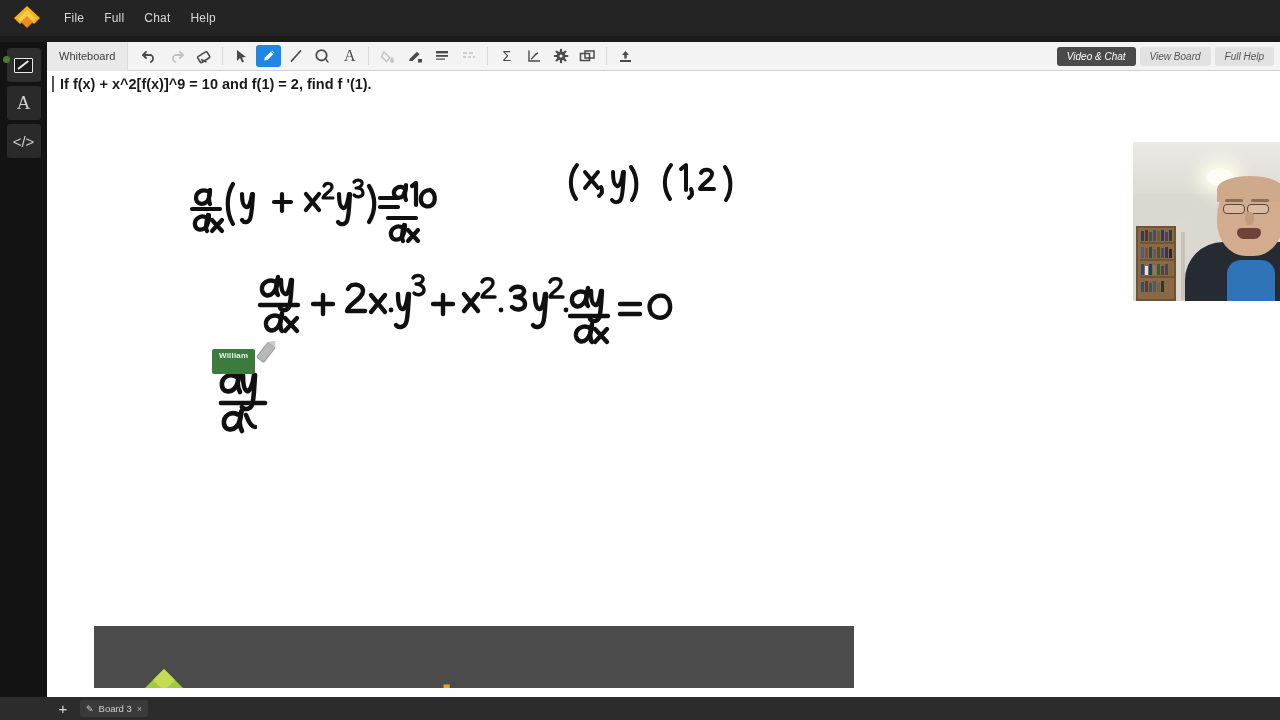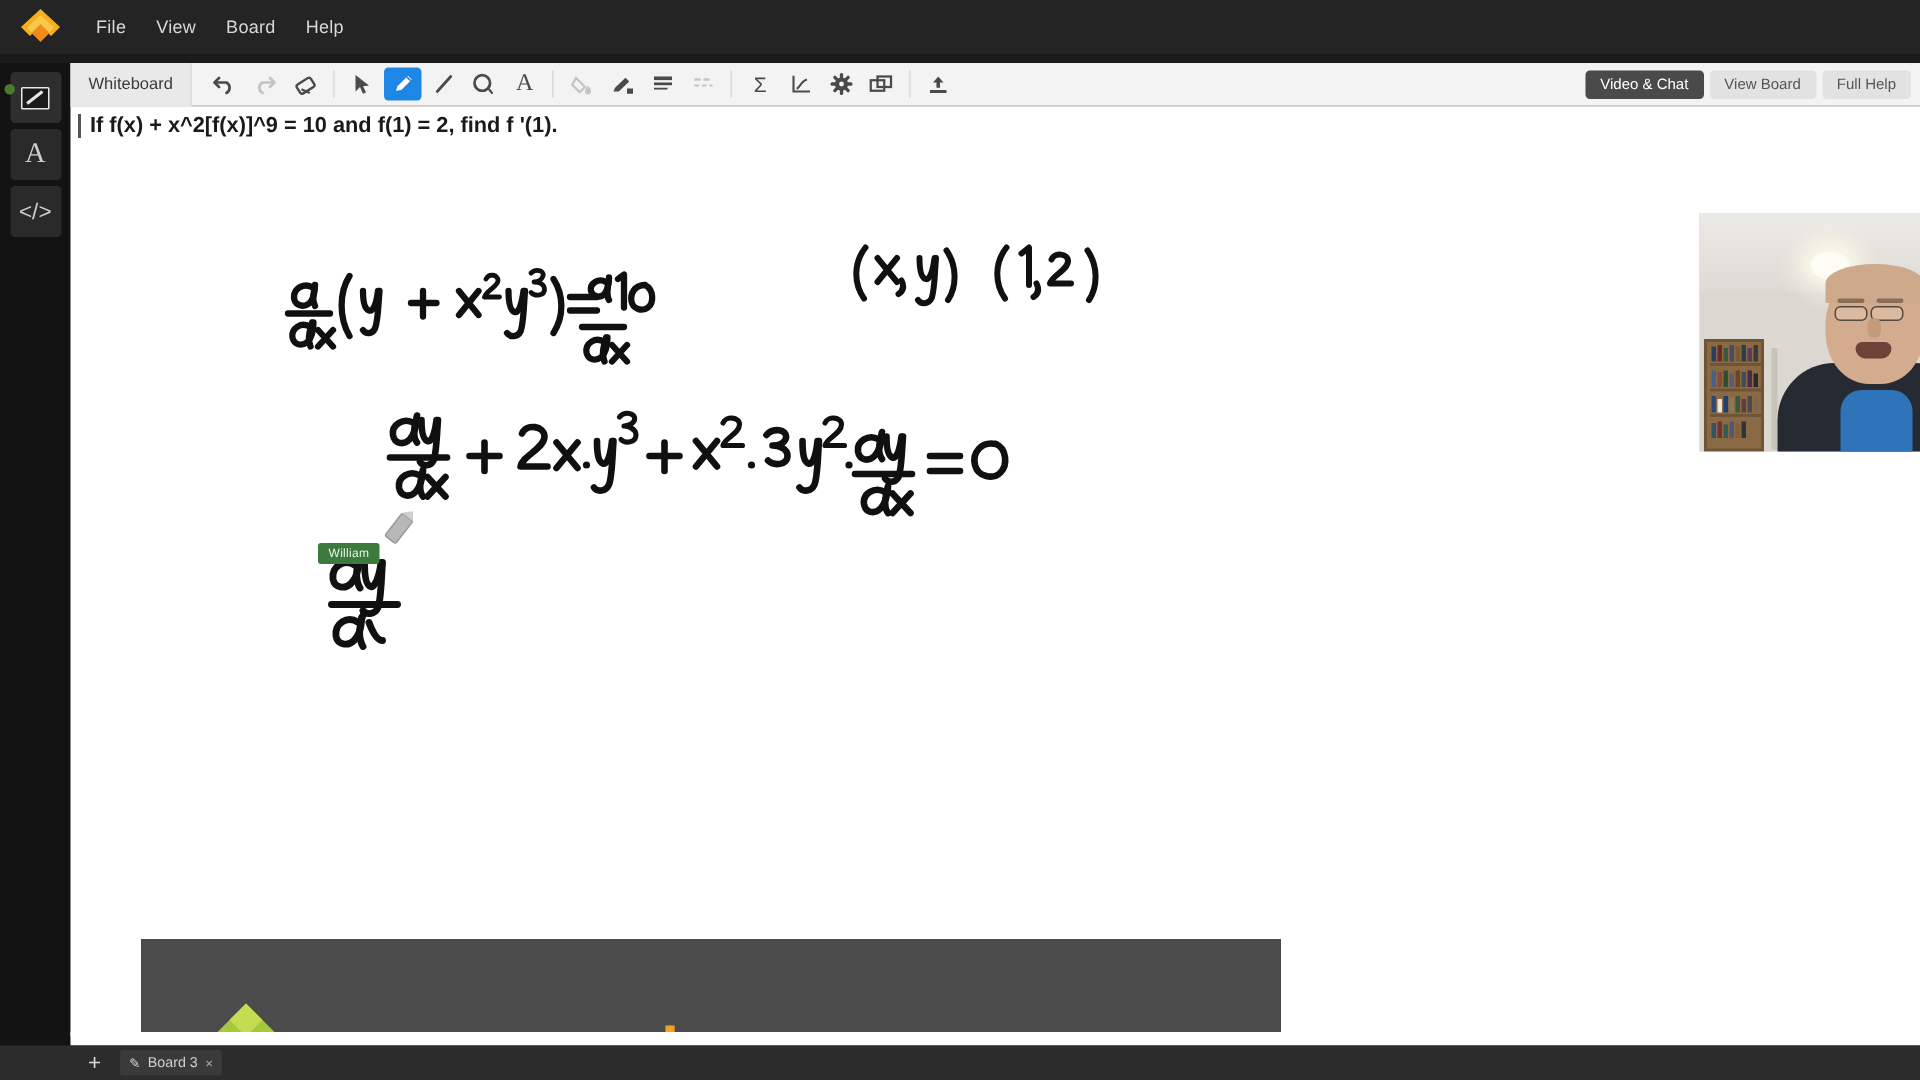--- a/index.html
+++ b/index.html
@@ -81,45 +81,46 @@
   .tool svg { display: block; }
   .tool-txt { font-size: 14px; line-height: 1; }
   .tool-serif { font-family: "Liberation Serif", serif; font-size: 16px; }
 
   #toolbar-right {
     margin-left: auto; display: flex; align-items: center;
     padding-right: 6px; gap: 4px;
   }
   .vbtn {
     font-size: 10px; padding: 4px 10px; border-radius: 3px;
-    background: #e2e2e2; color: #555; white-space: nowrap;
+    background: #e2e2e2; color: #555; white-space: nowrap; font-style: italic;
   }
   .vbtn.primary { background: #4a4a4a; color: #fff; }
 
   
   #canvas-area {
     position: absolute; left: 47px; top: 71px; width: 1233px; height: 620px;
     background: #ffffff; overflow: hidden;
   }
   #problem-text {
     position: absolute; left: 5px; top: 5px;
     font-size: 14.5px; font-weight: bold; color: #1a1a1a;
     white-space: nowrap;
     border-left: 2px solid #555; padding-left: 6px;
   }
   .ink { position: absolute; }
   .ink svg { display: block; }
 
   
   #cursor-pen { position: absolute; left: 207px; top: 270px; }
   #name-badge {
-    position: absolute; left: 165px; top: 291px;
+    position: absolute; left: 165px; top: 278px;
     background: #3d7a3d; color: #e8f3e8;
-    font-size: 8px; padding: 2px 7px 3px; border-radius: 2px;
+    font-size: 8px; padding: 2px 7px 14px; border-radius: 2px;
     letter-spacing: .2px;
+    font-weight: bold;
   }
 
   
   #video-thumb {
     position: absolute; left: 1086px; top: 71px; width: 194px; height: 159px;
     overflow: hidden; background: #cfcdc9;
   }
   #video-inner { position: absolute; inset: 0; }
   .v-wall { position: absolute; background: #d7d4cf; }
   .v-ceiling {
@@ -227,22 +228,22 @@
   <div id="menubar">
     <div id="brand-logo">
       <svg width="30" height="28" viewBox="0 0 30 28">
         <polygon points="15,2 28,14 22,20 15,13 8,20 2,14" fill="#f6b01e"></polygon>
         <polygon points="15,6 24,14.5 19.5,19 15,14.5 10.5,19 6,14.5" fill="#f7c94a"></polygon>
         <polygon points="15,12 21,18 15,24 9,18" fill="#f08a1c"></polygon>
       </svg>
     </div>
     <div class="menu-items">
       <div class="menu-item">File</div>
-      <div class="menu-item">View</div>
-      <div class="menu-item">Board</div>
+      <div class="menu-item">Full</div>
+      <div class="menu-item">Chat</div>
       <div class="menu-item">Help</div>
     </div>
   </div>
 
   <div id="leftrail">
     <div class="rail-btn active">
       <span class="rail-dot"></span>
       <span class="rail-glyph-box"></span>
     </div>
     <div class="rail-btn inactive">

